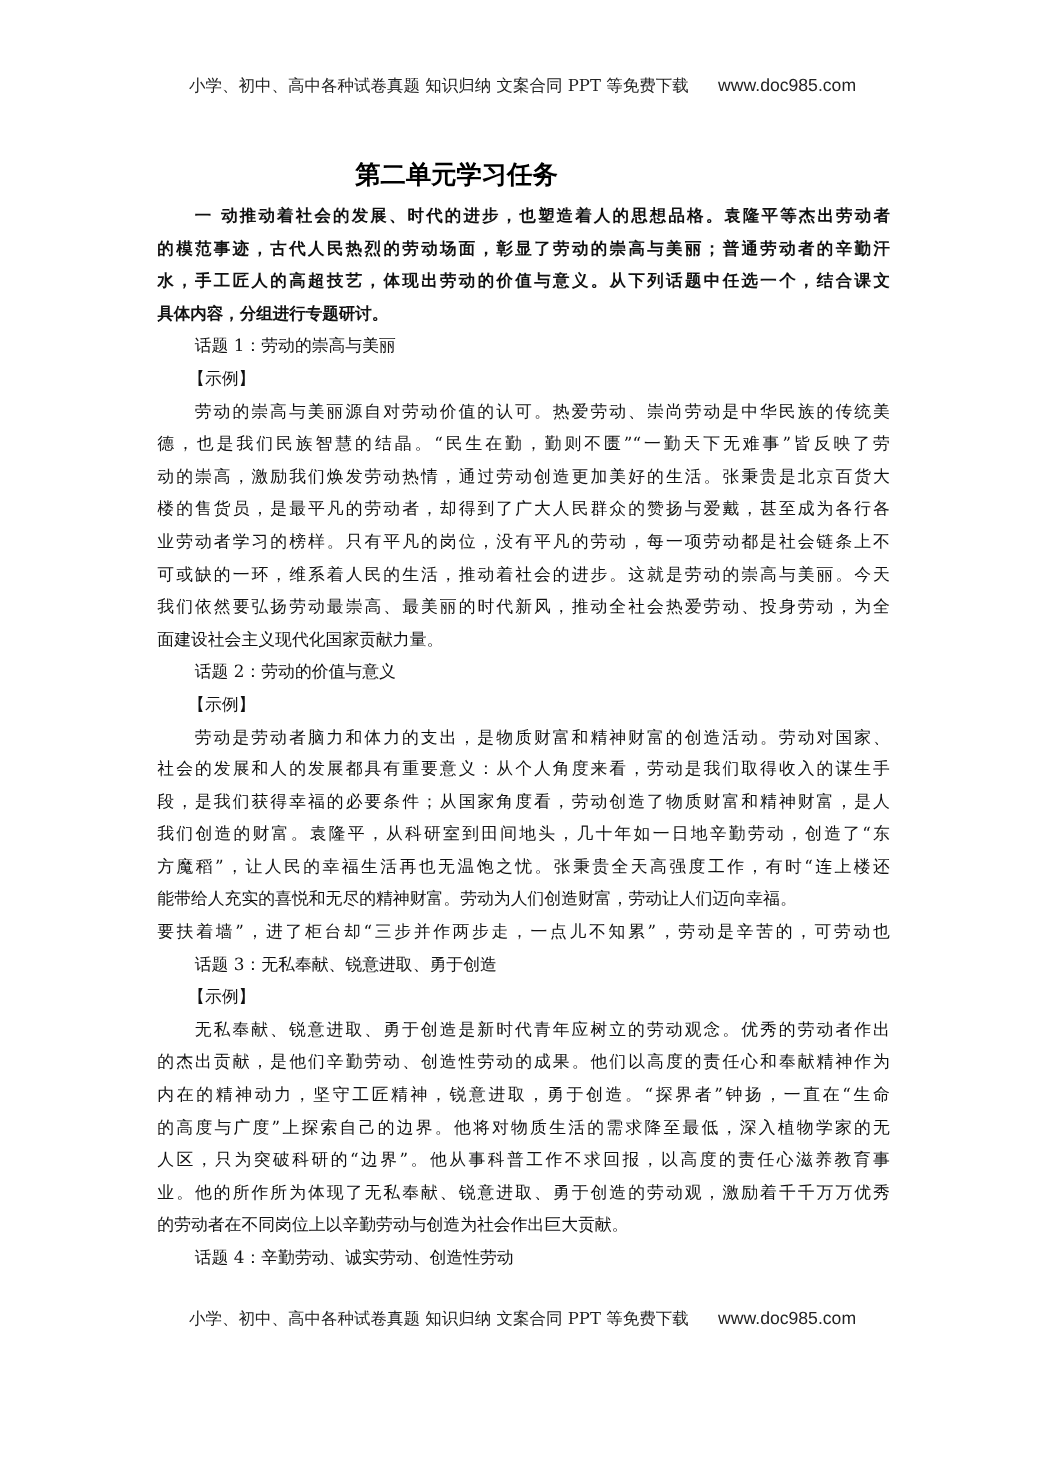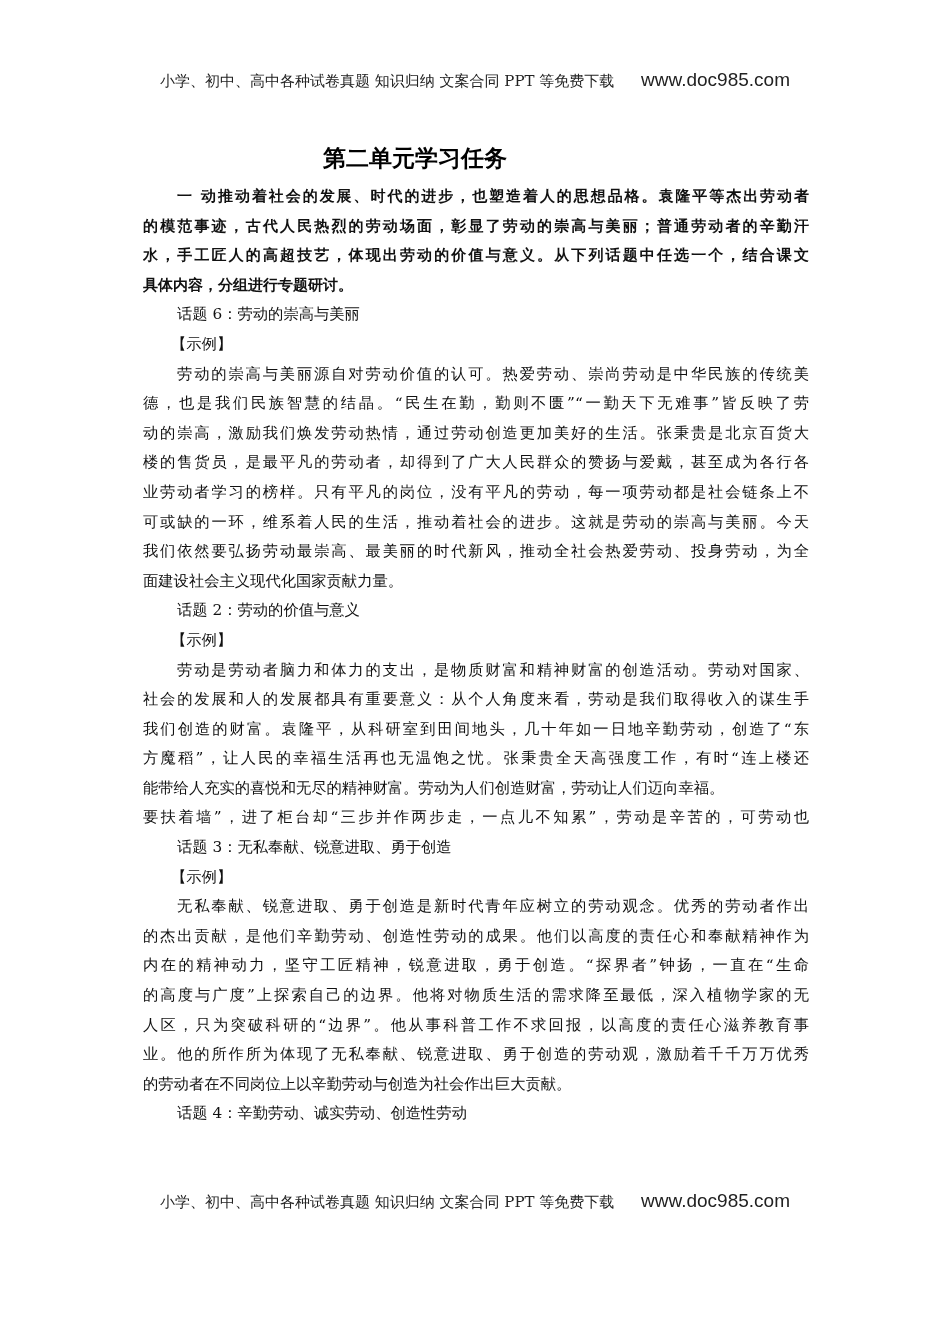--- a/index.html
+++ b/index.html
@@ -3,21 +3,21 @@
 <meta charset="utf-8">
 <style>
   html, body { margin: 0; padding: 0; background: #ffffff; }
   body { width: 950px; height: 1344px; position: relative; overflow: hidden;
          font-family: "DejaVu Serif", "Liberation Serif", serif; color: #111; }
   .header, .footer { position: absolute; left: 0; width: 950px; text-align: center;
          font-size: 15px; color: #222; white-space: nowrap; }
   .header { top: 69px; }
   .footer { top: 1190px; }
   .hf-text { letter-spacing: 0px; }
-  .hf-url { font-family: "Liberation Sans", sans-serif; margin-left: 22px; font-size: 19px; }
+  .hf-url { font-family: "Liberation Sans", sans-serif; margin-left: 22px; font-size: 16px; }
   .title { position: absolute; top: 143px; left: 0; width: 830px; text-align: center;
            font-family: "DejaVu Sans", sans-serif; font-weight: bold; font-size: 23px; color: #000; }
   .content { position: absolute; left: 143px; top: 182px; width: 666px; }
   .line { height: 29.6px; line-height: 29.6px; font-size: 15.3px; white-space: nowrap;
           text-align: justify; text-align-last: justify; overflow: hidden; }
   .line.bold { font-family: "DejaVu Sans", sans-serif; font-weight: bold; font-size: 15px; }
   .line.last { text-align-last: left; }
   .indent { padding-left: 34px; }
   .topic { padding-left: 34px; text-align-last: left; }
   .example { padding-left: 28px; text-align-last: left; }
@@ -34,37 +34,38 @@
 
 <div class="content">
   <div>
     <div class="line bold indent">一  动推动着社会的发展、时代的进步，也塑造着人的思想品格。袁隆平等杰出劳动者</div>
     <div class="line bold">的模范事迹，古代人民热烈的劳动场面，彰显了劳动的崇高与美丽；普通劳动者的辛勤汗</div>
     <div class="line bold">水，手工匠人的高超技艺，体现出劳动的价值与意义。从下列话题中任选一个，结合课文</div>
     <div class="line bold last">具体内容，分组进行专题研讨。</div>
   </div>
 
   <div>
-    <div class="line topic">话题 6：劳动的崇高与美丽</div>
+    <div class="line topic">话题 1：劳动的崇高与美丽</div>
     <div class="line example">【示例】</div>
     <div class="line indent">劳动的崇高与美丽源自对劳动价值的认可。热爱劳动、崇尚劳动是中华民族的传统美</div>
     <div class="line">德，也是我们民族智慧的结晶。“民生在勤，勤则不匮”“一勤天下无难事”皆反映了劳</div>
     <div class="line">动的崇高，激励我们焕发劳动热情，通过劳动创造更加美好的生活。张秉贵是北京百货大</div>
     <div class="line">楼的售货员，是最平凡的劳动者，却得到了广大人民群众的赞扬与爱戴，甚至成为各行各</div>
     <div class="line">业劳动者学习的榜样。只有平凡的岗位，没有平凡的劳动，每一项劳动都是社会链条上不</div>
     <div class="line">可或缺的一环，维系着人民的生活，推动着社会的进步。这就是劳动的崇高与美丽。今天</div>
     <div class="line">我们依然要弘扬劳动最崇高、最美丽的时代新风，推动全社会热爱劳动、投身劳动，为全</div>
     <div class="line last">面建设社会主义现代化国家贡献力量。</div>
   </div>
 
   <div>
     <div class="line topic">话题 2：劳动的价值与意义</div>
     <div class="line example">【示例】</div>
     <div class="line indent">劳动是劳动者脑力和体力的支出，是物质财富和精神财富的创造活动。劳动对国家、</div>
     <div class="line">社会的发展和人的发展都具有重要意义：从个人角度来看，劳动是我们取得收入的谋生手</div>
+    <div class="line">段，是我们获得幸福的必要条件；从国家角度看，劳动创造了物质财富和精神财富，是人</div>
     <div class="line">我们创造的财富。袁隆平，从科研室到田间地头，几十年如一日地辛勤劳动，创造了“东</div>
     <div class="line">方魔稻”，让人民的幸福生活再也无温饱之忧。张秉贵全天高强度工作，有时“连上楼还</div>
     <div class="line last">能带给人充实的喜悦和无尽的精神财富。劳动为人们创造财富，劳动让人们迈向幸福。</div>
     <div class="line">要扶着墙”，进了柜台却“三步并作两步走，一点儿不知累”，劳动是辛苦的，可劳动也</div>
   </div>
 
   <div>
     <div class="line topic">话题 3：无私奉献、锐意进取、勇于创造</div>
     <div class="line example">【示例】</div>
     <div class="line indent">无私奉献、锐意进取、勇于创造是新时代青年应树立的劳动观念。优秀的劳动者作出</div>

